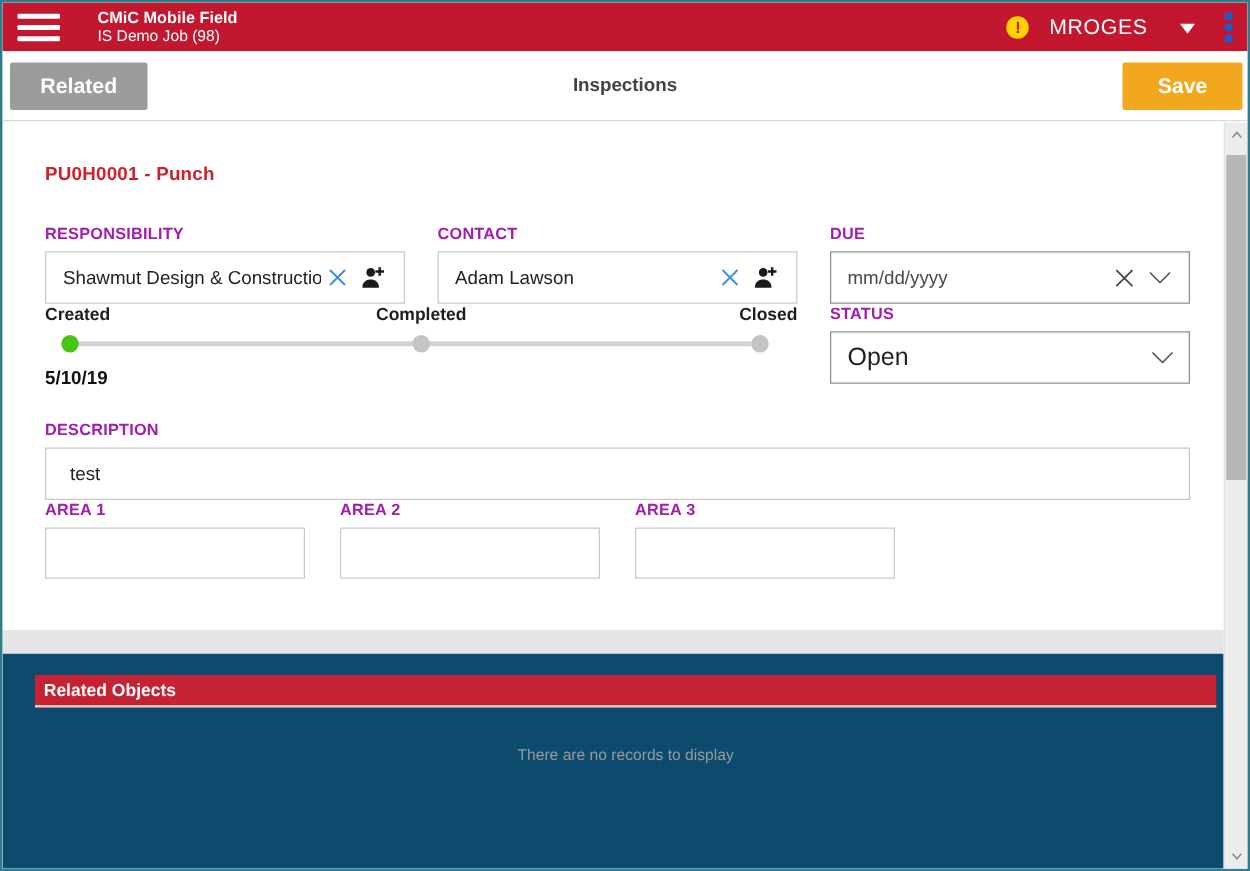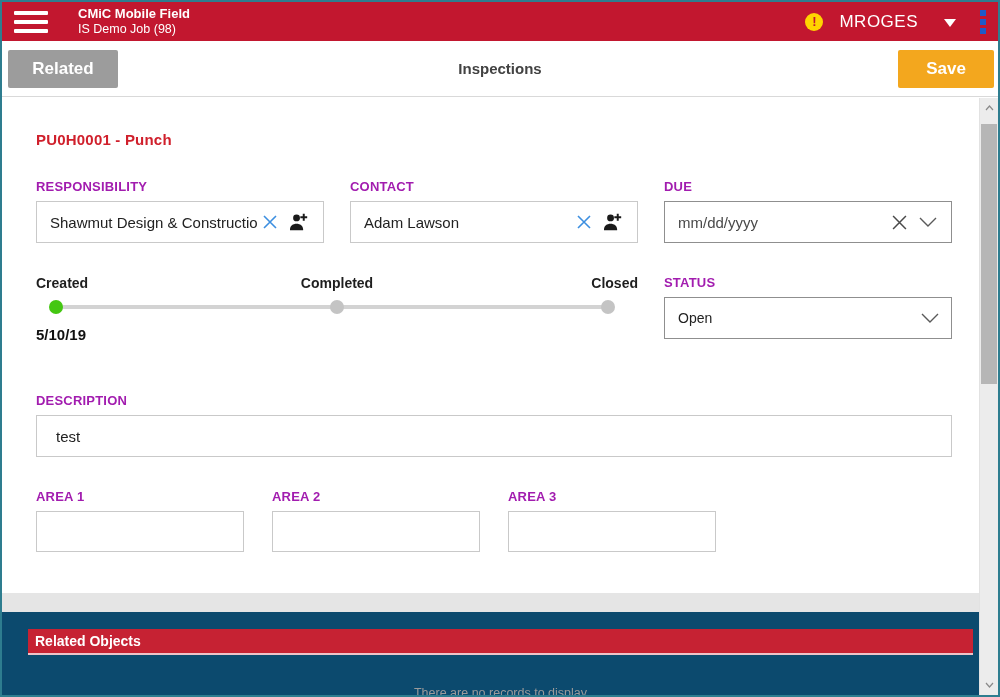--- a/index.html
+++ b/index.html
@@ -46,36 +46,36 @@
 
   
   .content{ position:absolute; top:96px; left:0; right:19px; bottom:0;
             display:flex; flex-direction:column; overflow:hidden; }
   .form-card{ background:#fff; padding:33px 27px 41px 34px; }
   .form-heading{ color:#D0202C; font-size:15px; font-weight:bold; letter-spacing:.2px;
                  margin-bottom:31px; }
 
   .row-3{ display:grid; grid-template-columns:1fr 1fr 1fr; column-gap:26px; }
   .row-4{ display:grid; grid-template-columns:1fr 1fr 1fr 1fr; column-gap:28px; }
-  .mt{ margin-top:32px; }
+  .mt{ }
 
   .field-label{ font-size:13px; font-weight:bold; color:#a21caf; letter-spacing:.2px;
                 margin-bottom:7px; }
   .field-box{ height:42px; border:1px solid #C9C9C9; background:#fff; display:flex;
               align-items:center; padding-right:8px; }
   .field-box.dark{ border-color:#8F8F8F; }
   .field-box input{ flex:1; min-width:0; border:none; outline:none; background:transparent;
                     font-family:inherit; font-size:15px; color:#222; padding-left:13px; }
   .field-box input::placeholder{ color:#4A4A4A; }
   .icon-btn{ background:none; border:none; padding:0 6px; display:flex; align-items:center;
              cursor:pointer; }
 
   .select-box{ height:42px; border:1px solid #8F8F8F; background:#fff; display:flex;
                align-items:center; justify-content:space-between; padding:0 12px 0 13px;
-               font-size:14px; color:#222; cursor:pointer; }
+               font-size:20px; color:#222; cursor:pointer; }
 
   .input-plain{ width:100%; height:42px; border:1px solid #C9C9C9; outline:none;
                 font-family:inherit; font-size:15px; color:#222; padding-left:19px; }
   .input-area{ width:100%; height:41px; border:1px solid #C9C9C9; outline:none;
                font-family:inherit; font-size:15px; color:#222; padding-left:12px; }
 
   
   .timeline{ grid-column:1 / 3; }
   .tl-labels{ position:relative; height:17px; font-weight:bold; font-size:14px; color:#1E1E1E; }
   .tl-label-start{ position:absolute; left:0; top:0; }
@@ -221,21 +221,21 @@
           <div class="field-label">STATUS</div>
           <div class="select-box">
             <span>Open</span>
             <svg class="ic" width="18" height="10" viewBox="0 0 18 10">
                 <path d="M1 1 L9 9 L17 1" stroke="#5A5A5A" stroke-width="1.4" fill="none"></path>
               </svg>
           </div>
         </div>
       </div>
 
-      <div class="mt" style="margin-top:50px;">
+      <div class="mt" style="margin-top:25px;">
         <div class="field-label">DESCRIPTION</div>
         <input class="input-plain" value="test" style="">
       </div>
 
       <div class="row-4 mt">
         <div>
           <div class="field-label">AREA 1</div>
           <input class="input-area" value="" style="">
         </div>
         <div>

